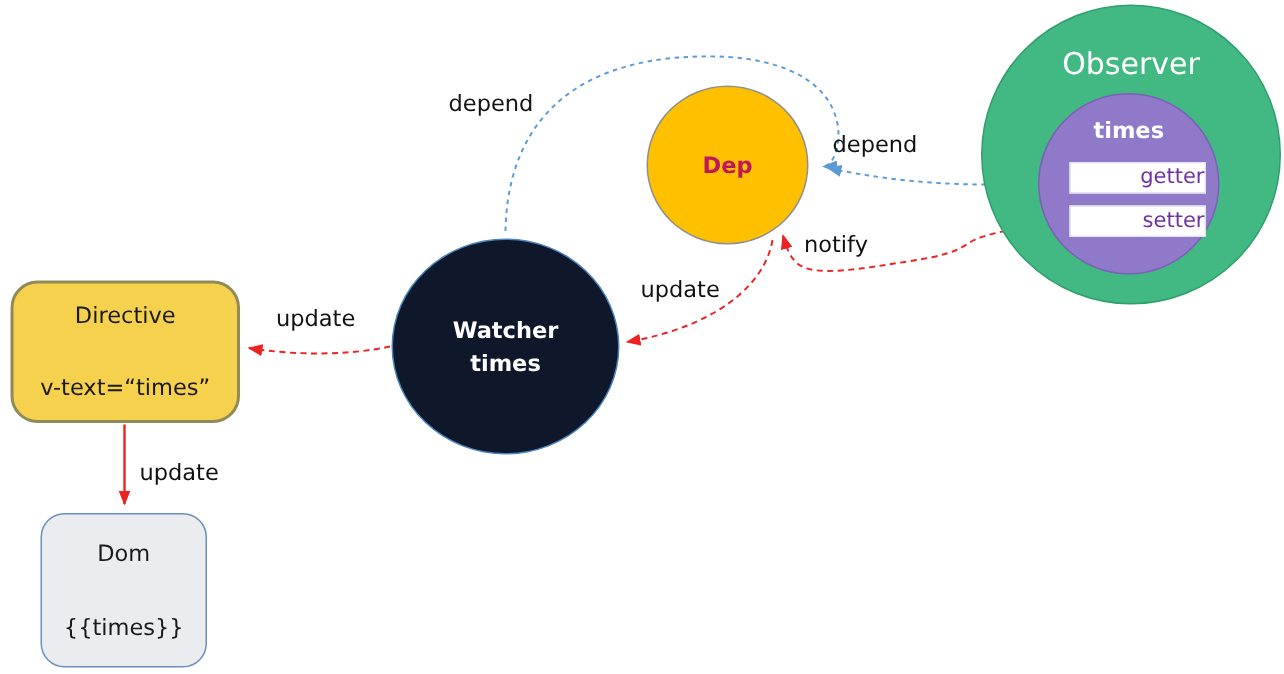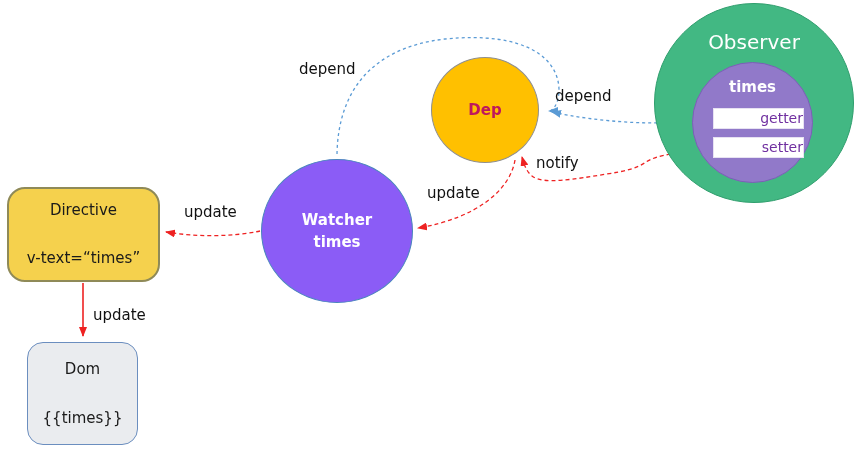--- a/index.html
+++ b/index.html
@@ -17,21 +17,21 @@
   .gs-box{position:absolute;left:20px;width:91px;height:21px;background:#ffffff;
           border:1px solid #e7e2f2;box-sizing:border-box;text-align:right;
           font-size:14px;color:#7030a0;line-height:19px;}
   #getterBox{top:45px;}
   #setterBox{top:74px;}
 
   #dep{left:431px;top:57px;width:108px;height:106px;background:#ffc000;border:1px solid #8f8f8f;
        display:flex;align-items:center;justify-content:center;}
   #dep span{color:#be185d;font-size:15px;font-weight:bold;}
 
-  #watcher{left:261px;top:159px;width:152px;height:144px;background:#8b5cf6;border:1px solid #4a86bd;
+  #watcher{left:261px;top:159px;width:152px;height:144px;background:#0f172a;border:1px solid #4a86bd;
            display:flex;flex-direction:column;align-items:center;justify-content:center;}
   #watcher span{color:#fff;font-size:15px;font-weight:bold;line-height:22px;}
 
   .rbox{position:absolute;box-sizing:border-box;display:flex;flex-direction:column;
         align-items:center;justify-content:center;text-align:center;gap:27px;}
   #directive{left:7px;top:187px;width:153px;height:95px;background:#f5d14d;
              border:2px solid #8f8a58;border-radius:18px;}
   #directive span{color:#1a1a1a;font-size:15px;line-height:21px;}
   #dom{left:27px;top:342px;width:111px;height:103px;background:#eaecef;
        border:1px solid #6b8ebf;border-radius:16px;}

